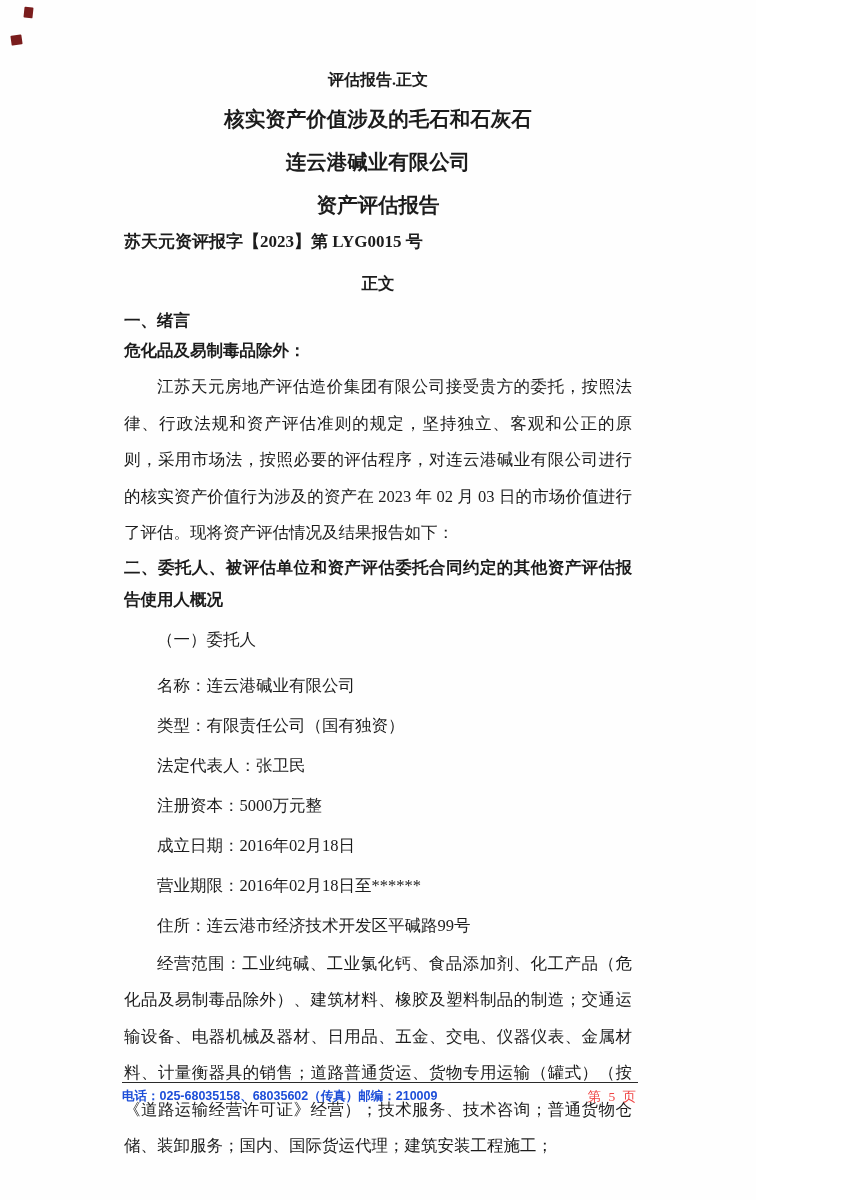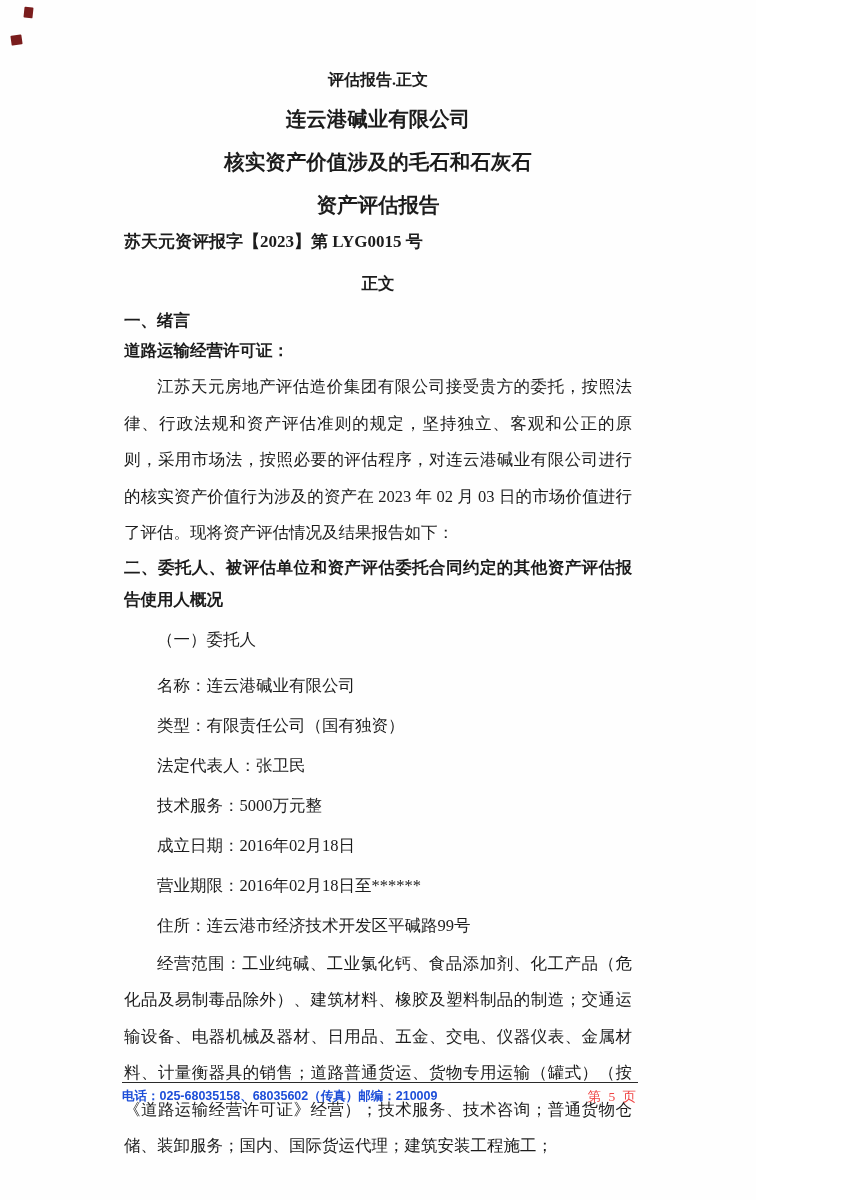--- a/index.html
+++ b/index.html
@@ -131,43 +131,43 @@
 
 <div class="page">
 
   <span class="stamp stamp-1"></span>
   <span class="stamp stamp-2"></span>
 
   <div class="content">
 
     <div class="doc-label">评估报告.正文</div>
 
+    <h1 class="main-title">核实资产价值涉及的毛石和石灰石</h1>
     <h1 class="main-title">连云港碱业有限公司</h1>
-    <h1 class="main-title">核实资产价值涉及的毛石和石灰石</h1>
     <h1 class="main-title">资产评估报告</h1>
 
     <div class="report-no">苏天元资评报字【2023】第 LYG0015 号</div>
 
     <div class="body-label">正文</div>
 
     <h2 class="sec-heading first">一、绪言</h2>
 
-    <div class="salutation">道路运输经营许可证：</div>
+    <div class="salutation">危化品及易制毒品除外：</div>
 
     <p class="para">江苏天元房地产评估造价集团有限公司接受贵方的委托，按照法律、行政法规和资产评估准则的规定，坚持独立、客观和公正的原则，采用市场法，按照必要的评估程序，对连云港碱业有限公司进行的核实资产价值行为涉及的资产在 2023 年 02 月 03 日的市场价值进行了评估。现将资产评估情况及结果报告如下：</p>
 
     <h2 class="sec-heading wrap2">二、委托人、被评估单位和资产评估委托合同约定的其他资产评估报告使用人概况</h2>
 
     <div class="subsection">（一）委托人</div>
 
     <div class="fields">
       <div class="field-line">名称：连云港碱业有限公司</div>
       <div class="field-line">类型：有限责任公司（国有独资）</div>
       <div class="field-line">法定代表人：张卫民</div>
-      <div class="field-line">技术服务：5000万元整</div>
+      <div class="field-line">注册资本：5000万元整</div>
       <div class="field-line">成立日期：2016年02月18日</div>
       <div class="field-line">营业期限：2016年02月18日至******</div>
       <div class="field-line">住所：连云港市经济技术开发区平碱路99号</div>
     </div>
 
     <p class="para scope">经营范围：工业纯碱、工业氯化钙、食品添加剂、化工产品（危化品及易制毒品除外）、建筑材料、橡胶及塑料制品的制造；交通运输设备、电器机械及器材、日用品、五金、交电、仪器仪表、金属材料、计量衡器具的销售；道路普通货运、货物专用运输（罐式）（按《道路运输经营许可证》经营）；技术服务、技术咨询；普通货物仓储、装卸服务；国内、国际货运代理；建筑安装工程施工；</p>
 
   </div>
 
   <div class="footer">

